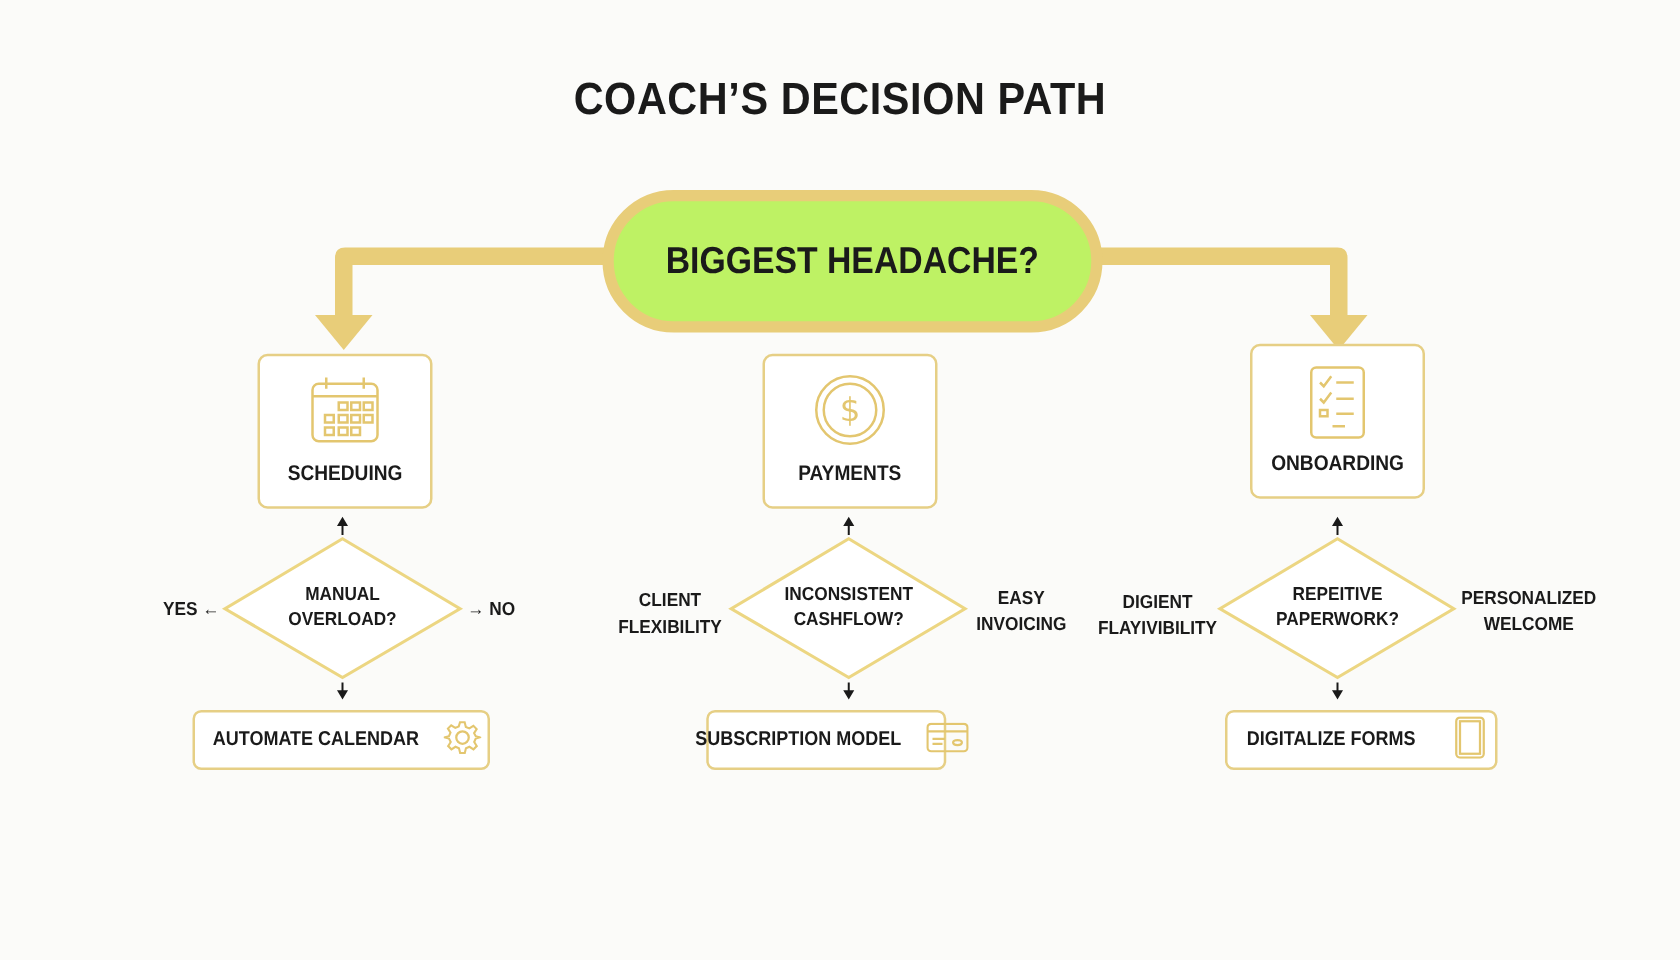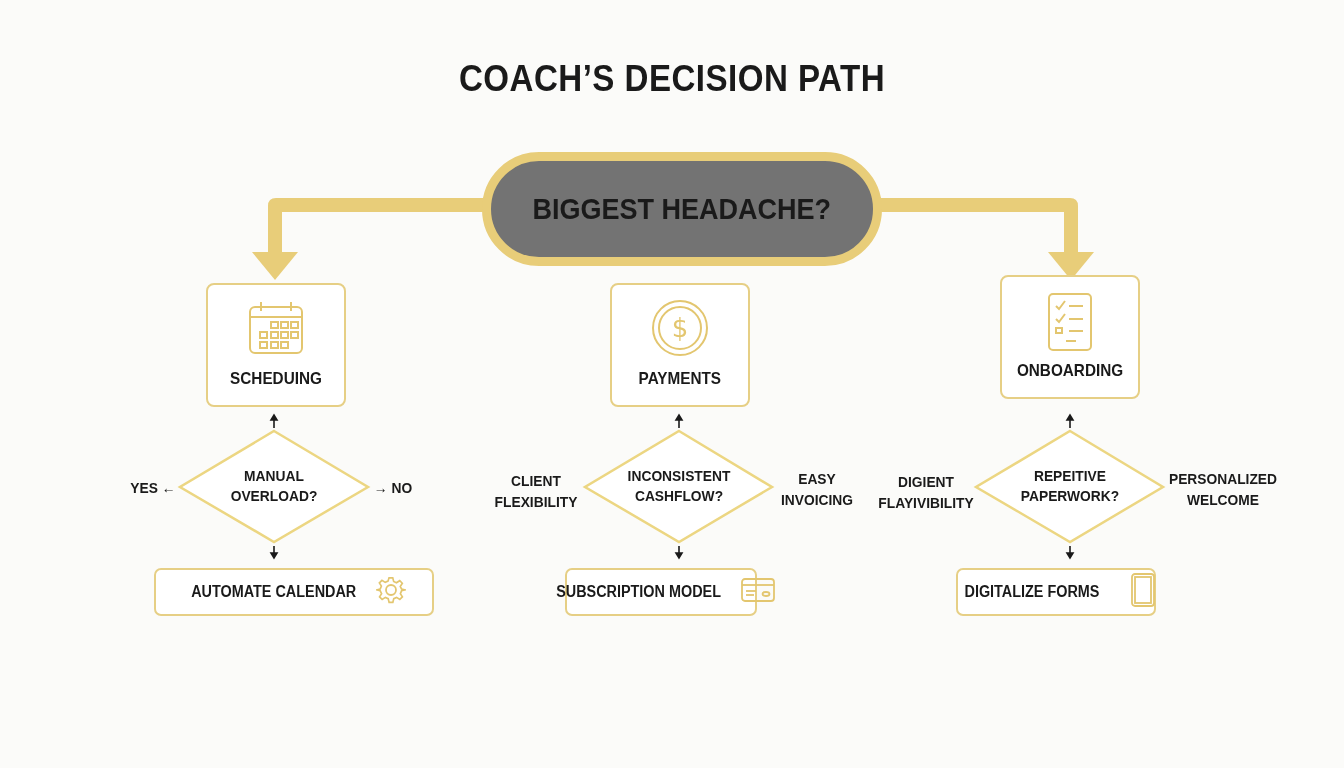--- a/index.html
+++ b/index.html
@@ -13,21 +13,21 @@
     .abs { position: absolute; }
     .title {
       left: 0; width: 1344px; top: 58px; text-align: center;
       font-size: 36px; font-weight: 700; letter-spacing: 0.5px;
       transform: scaleX(0.92);
     }
     .connectors { left: 0; top: 0; width: 1344px; height: 768px; }
     .root {
       left: 482px; top: 152px; width: 400px; height: 114px;
       box-sizing: border-box; border: 9px solid #e8cd79; border-radius: 57px;
-      background: #737373; display: flex; align-items: center; justify-content: center;
+      background: #bef264; display: flex; align-items: center; justify-content: center;
       font-size: 30px; font-weight: 700; transform-origin: center;
     }
     .root span { display: inline-block; transform: scaleX(0.9); }
     .cat {
       width: 140px; height: 124px; box-sizing: border-box;
       border: 2.5px solid #e6cf85; border-radius: 8px; background: #fff;
       display: flex; flex-direction: column; align-items: center; justify-content: flex-end;
       padding-bottom: 16px;
     }
     .cat .icon { position: absolute; top: 14px; left: 50%; transform: translateX(-50%); }
@@ -112,21 +112,21 @@
 <div class="abs diamond-text" style="left:204px; width:140px; top:466px;">
   <div>MANUAL</div>
   <div>OVERLOAD?</div>
 </div>
 <div class="abs side" style="left:118px; width:70px; top:477px;">
   <div>YES ←</div>
 </div>
 <div class="abs side" style="left:363px; width:60px; top:477px;">
   <div>→ NO</div>
 </div>
-<div class="abs outcome" style="left:154px; top:568px; width:280px;text-align:center;">
+<div class="abs outcome" style="left:154px; top:568px; width:238px;text-align:center;">
   <span class="label">AUTOMATE CALENDAR</span>
   <span>
     <svg width="30" height="30" viewBox="0 0 30 30" fill="none" stroke="#e3c66f" stroke-width="1.8">
       <path d="M13 2h4l1 4 3 1.3 3.5-2.2 2.8 2.8-2.2 3.5L26.5 14l3.5 1v0l-.0 0 -3.5 1-1.3 3 2.2 3.5-2.8 2.8-3.5-2.2-3 1.3-1 4h-4l-1-4-3-1.3-3.5 2.2-2.8-2.8 2.2-3.5L3.5 16 0 15l3.5-1 1.3-3-2.2-3.5 2.8-2.8 3.5 2.2 3-1.3z" transform="scale(0.93) translate(1,1)"></path>
       <circle cx="15" cy="15" r="5"></circle>
     </svg>
   </span>
 </div>
 
 <div class="abs cat" style="left:610px; top:283px;">
@@ -184,21 +184,21 @@
   <div>PAPERWORK?</div>
 </div>
 <div class="abs side" style="left:872px; width:108px; top:471px;">
   <div>DIGIENT</div>
   <div>FLAYIVIBILITY</div>
 </div>
 <div class="abs side" style="left:1162px; width:122px; top:468px;">
   <div>PERSONALIZED</div>
   <div>WELCOME</div>
 </div>
-<div class="abs outcome" style="left:956px; top:568px; width:200px;">
+<div class="abs outcome" style="left:980px; top:568px; width:218px;">
   <span class="label">DIGITALIZE FORMS</span>
   <span style="margin-left:14px;">
     <svg width="24" height="34" viewBox="0 0 24 34" fill="none" stroke="#e3c66f" stroke-width="1.8">
       <rect x="1" y="1" width="22" height="32" rx="3"></rect>
       <rect x="4" y="4" width="16" height="26"></rect>
     </svg>
   </span>
 </div>
 
 </body></html>

